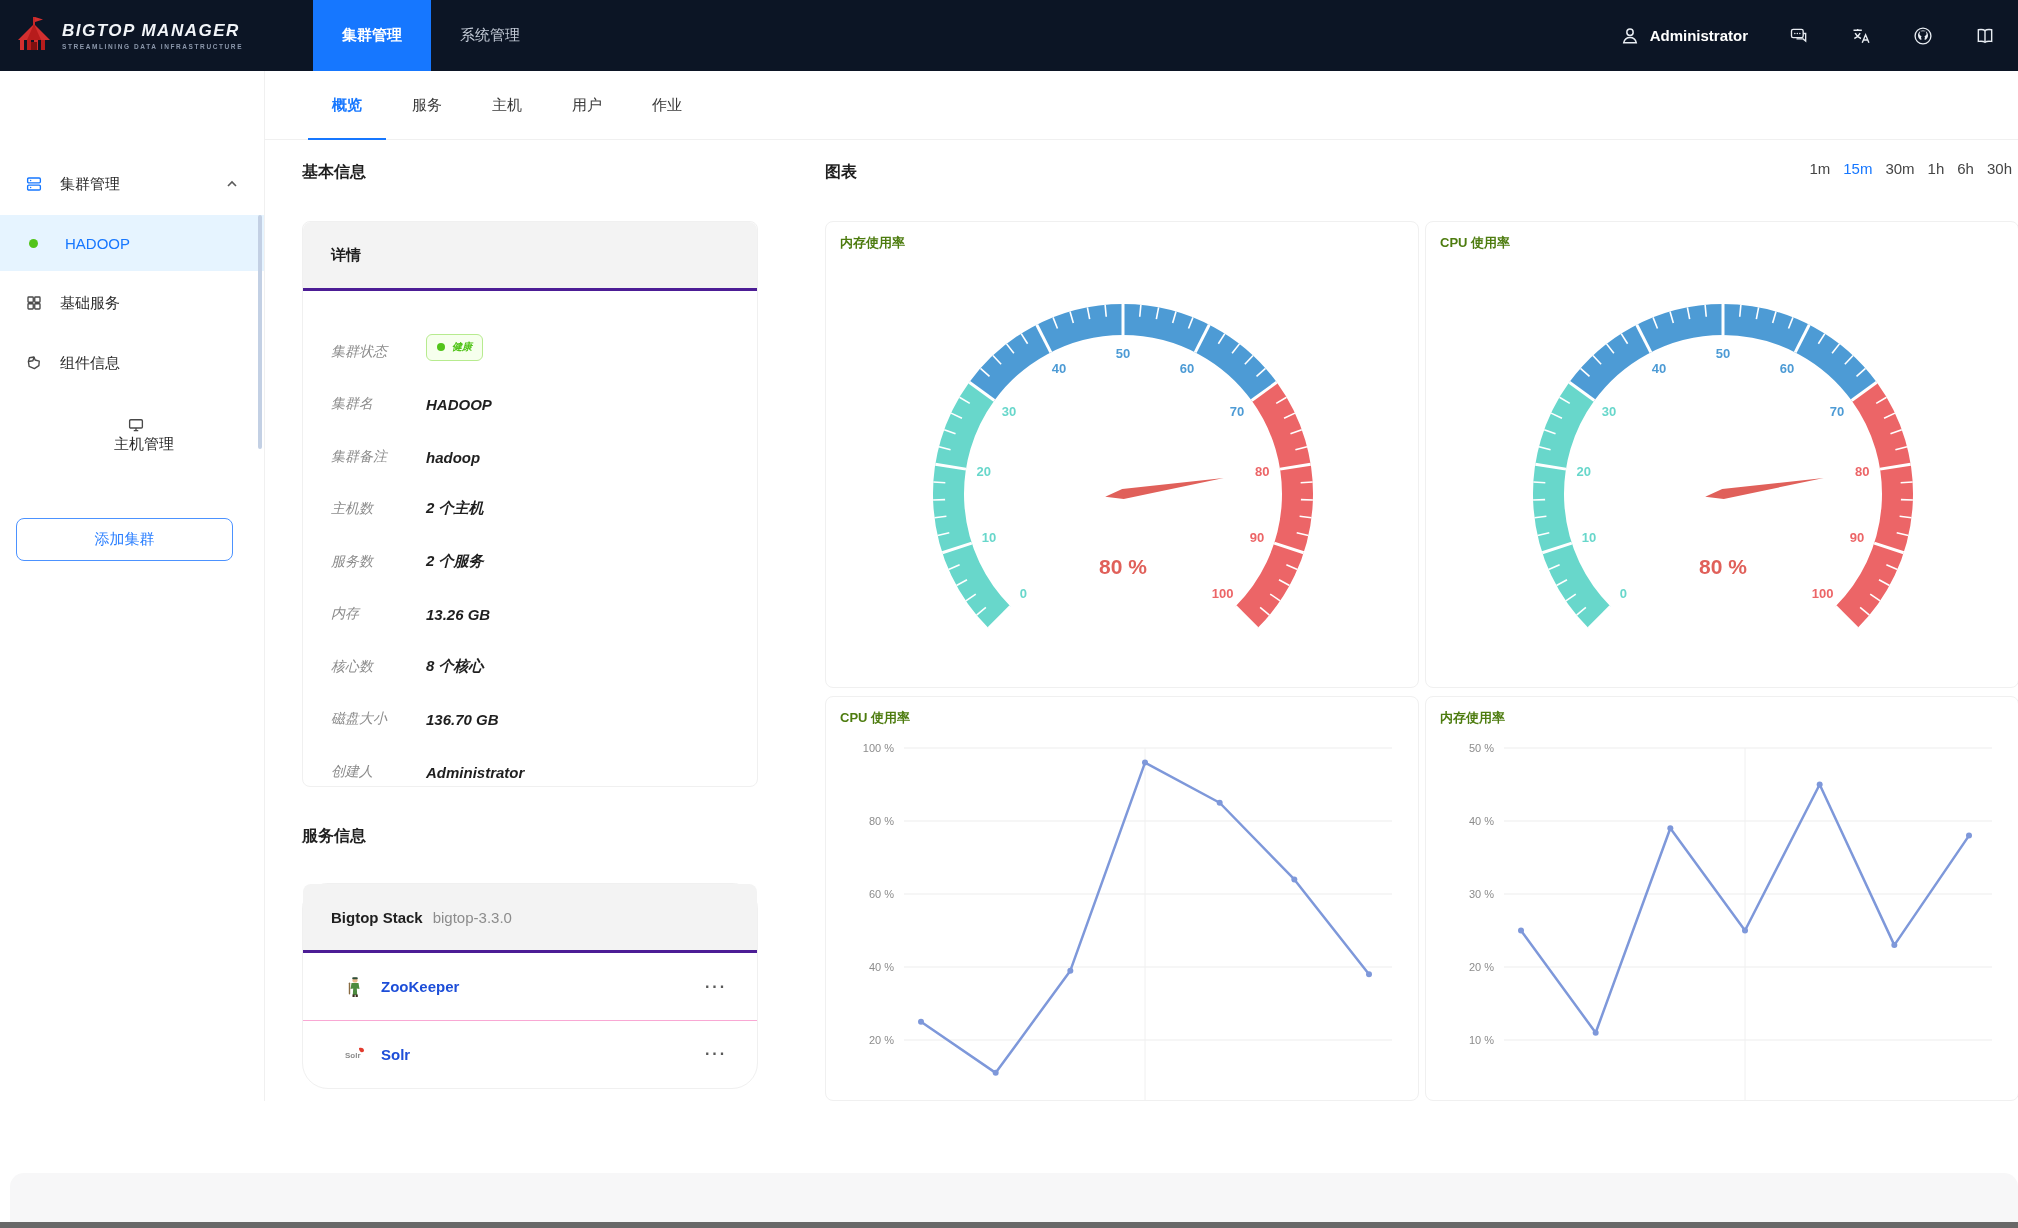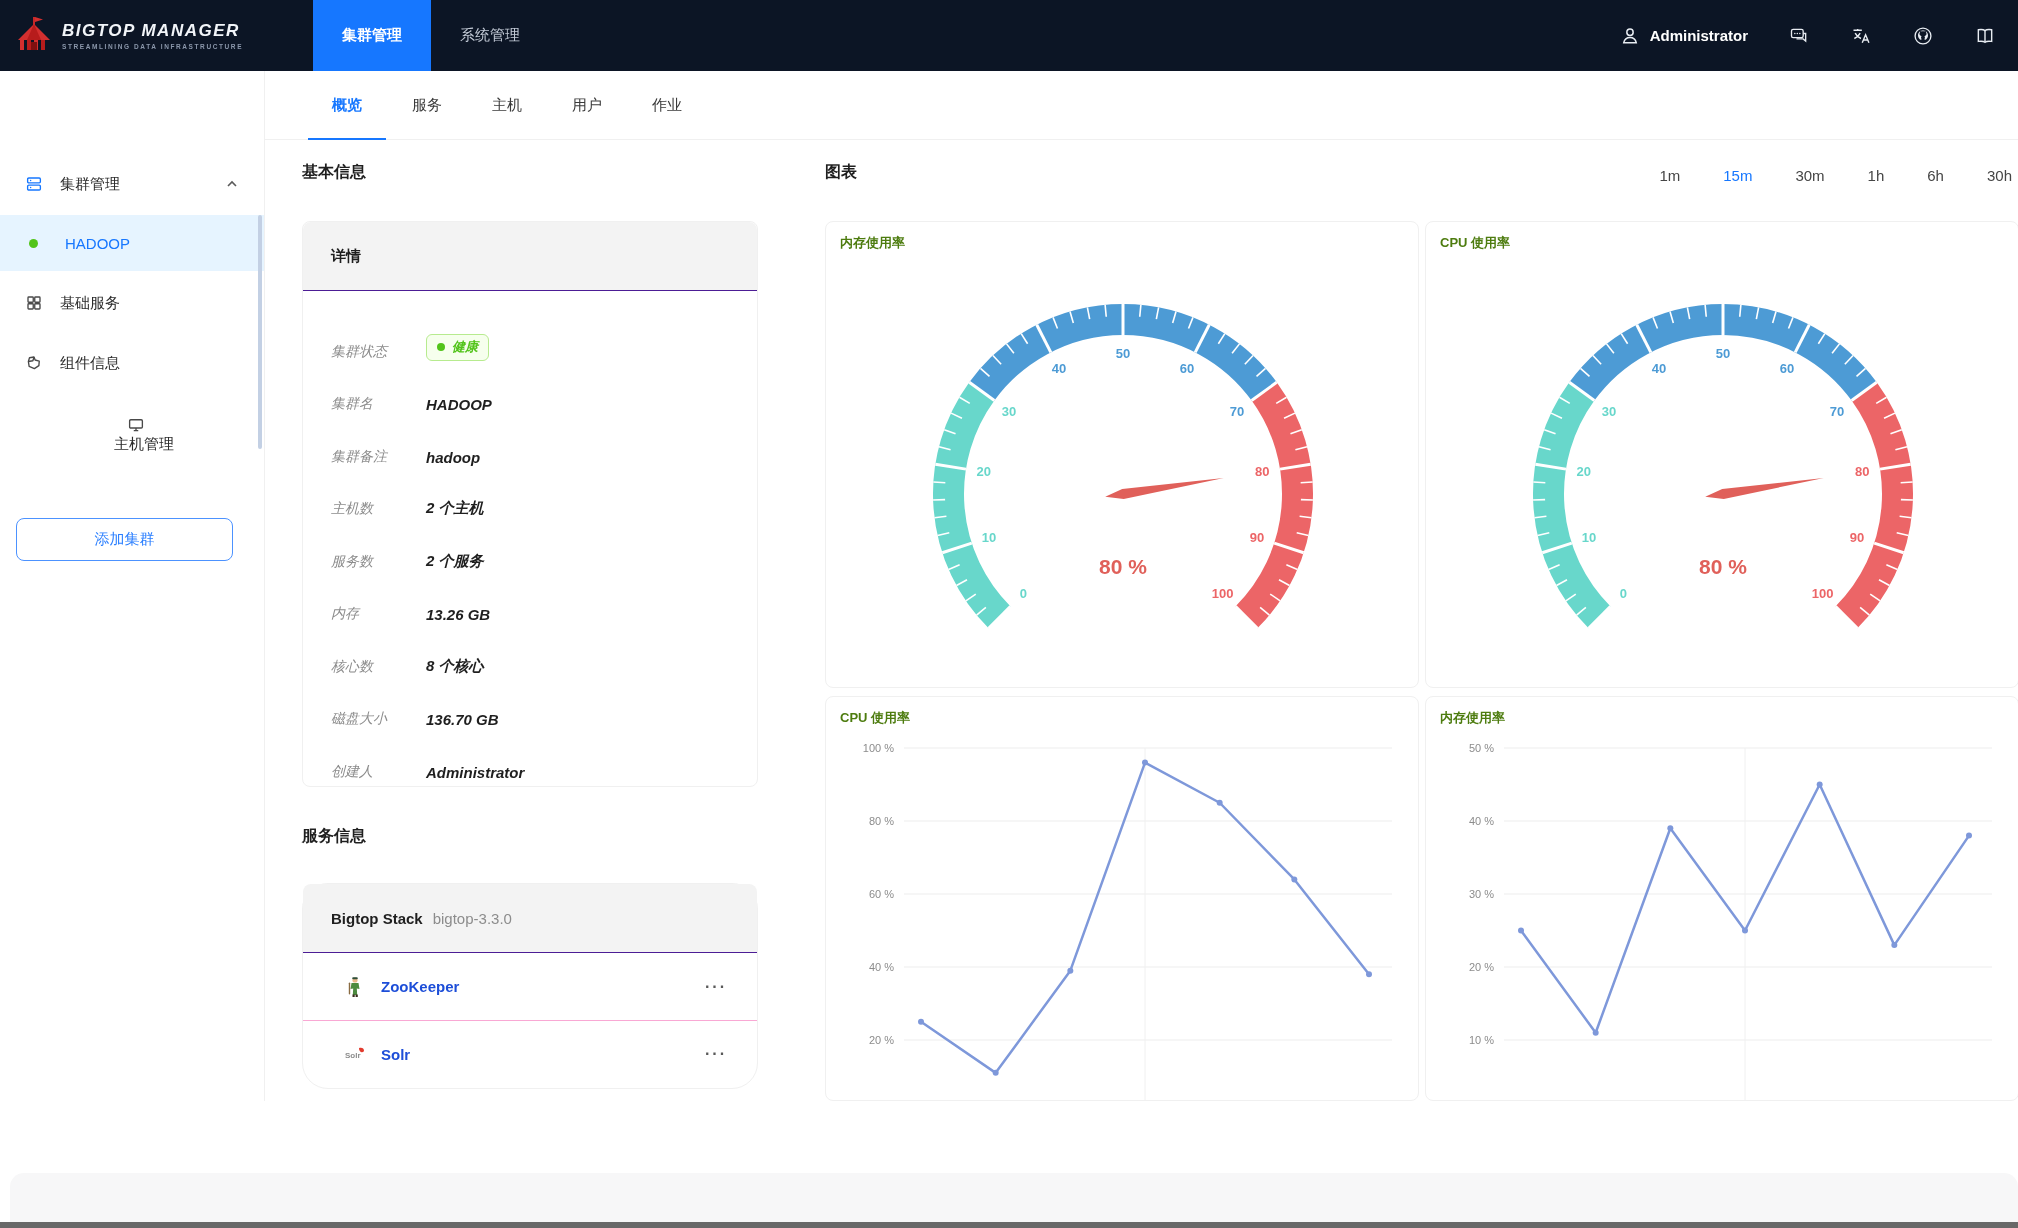--- a/index.html
+++ b/index.html
@@ -50,37 +50,37 @@
   .tab { width:78px; margin-right:2px; display:flex; align-items:center; justify-content:center;
     font-size:15px; color:#3a3a3a; cursor:pointer; position:relative; }
   .tab.active { color:#1677ff; font-weight:600; }
   .tab.active::after { content:""; position:absolute; left:0; right:0; bottom:-1px; height:2px; background:#1677ff; }
 
   
   .sec-heading { position:absolute; font-size:16px; font-weight:700; color:#1f1f1f; }
   .h-basic { left:302px; top:162px; }
   .h-service { left:302px; top:826px; }
   .h-charts { left:825px; top:162px; }
-  .ranges { position:absolute; top:167px; right:6px; display:flex; gap:43px; }
+  .ranges { position:absolute; top:160px; right:6px; display:flex; gap:13px; }
   .range { font-size:15px; color:#454545; font-weight:500; cursor:pointer; }
   .range.active { color:#1677ff; }
 
   
   .card { position:absolute; background:#fff; border:1px solid #f0f0f0; border-radius:8px; }
   .details-card { left:302px; top:221px; width:456px; height:566px; }
-  .card-head { height:69px; background:#f3f3f3; border-bottom:1px solid #4c1d95;
+  .card-head { height:69px; background:#f3f3f3; border-bottom:3px solid #4c1d95;
     border-radius:8px 8px 0 0; display:flex; align-items:center; padding:0 28px;
     font-size:15px; font-weight:700; color:#1f1f1f; }
   .detail-rows { padding-top:17px; }
   .detail-row { height:52.5px; display:flex; align-items:flex-end; padding-left:28px;font-style:italic; }
   .detail-label { width:95px; font-size:14px; color:#8c8c8c; flex:none; }
   .detail-value { font-size:15px; font-weight:600; color:#1f1f1f; }
   .badge { display:inline-flex; align-items:center; gap:7px; height:27px; padding:0 10px;
     background:#f6ffed; border:1px solid #b7eb8f; border-radius:6px;
-    color:#52c41a; font-size:13px; font-weight:600; }
+    color:#52c41a; font-size:10px; font-weight:600; }
   .badge-dot { width:8px; height:8px; border-radius:50%; background:#52c41a; }
 
   .stack-card { left:302px; top:883px; width:456px; height:206px;border-radius:26px; }
   .stack-version { font-weight:400; color:#8c8c8c; margin-left:10px; font-size:15px; }
   .svc-row { height:67px; display:flex; align-items:center; padding:0 30px 0 40px; cursor:pointer; }
   .svc-row + .svc-row { border-top:1px solid #f9a8d4; }
   .svc-icon { width:24px; height:24px; margin-right:14px; flex:none; }
   .svc-name { font-size:15px; font-weight:600; color:#1d4ed8; }
   .svc-more { margin-left:auto; color:#595959; font-size:16px; letter-spacing:2px; cursor:pointer; font-weight:700; }
 

